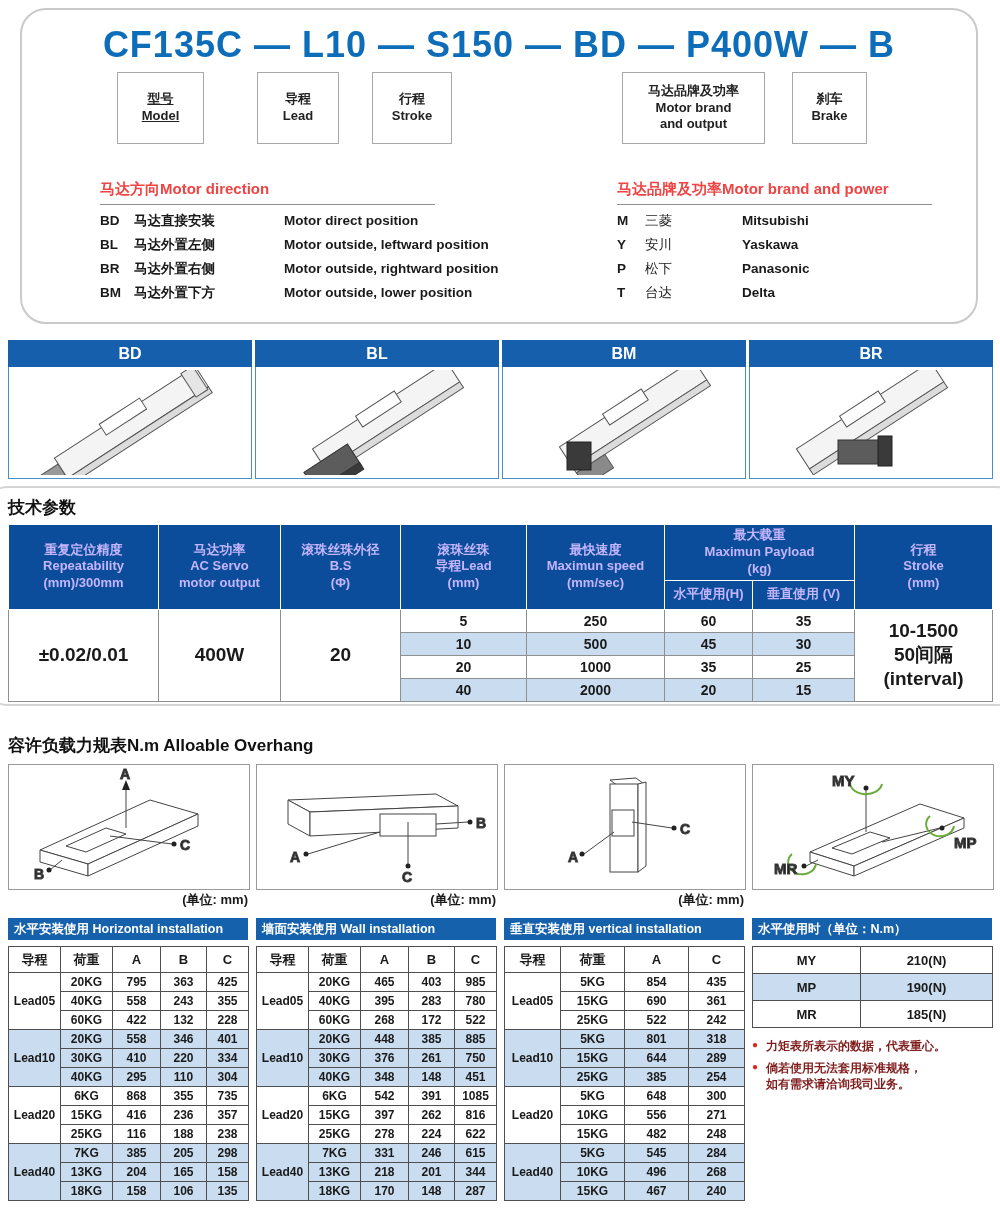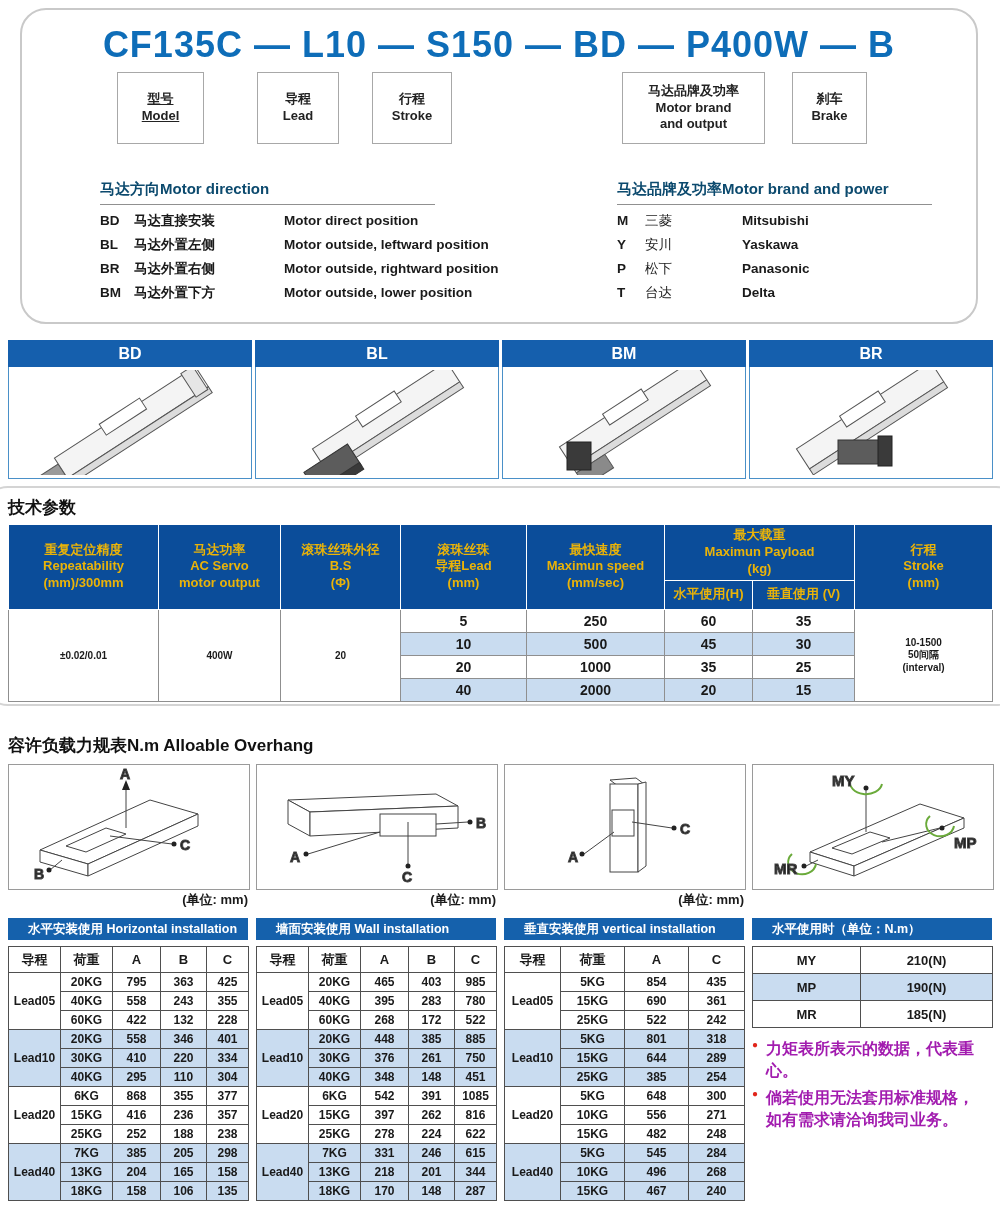--- a/index.html
+++ b/index.html
@@ -14,21 +14,21 @@
               font-size:36px;font-weight:bold;color:#0e6db8;letter-spacing:1px;}
   .seg{position:absolute;top:62px;height:70px;border:1px solid #a8a8a8;background:#fff;
        display:flex;align-items:center;justify-content:center;text-align:center;
        font-size:13px;font-weight:600;line-height:1.3;color:#222;}
   .seg1{left:95px;width:85px;text-decoration:underline;}  .seg2{left:235px;width:80px;}
   .seg3{left:350px;width:78px;} .seg4{left:477px;width:80px;}
   .seg5{left:600px;width:141px;}.seg6{left:770px;width:73px;text-align:center;}
   .list{position:absolute;top:170px;}
   .list-left{left:78px;width:420px;}
   .list-right{left:595px;width:330px;}
-  .list-title{font-size:15px;font-weight:bold;color:#0c4a6e;}
+  .list-title{font-size:15px;font-weight:bold;color:#ef4444;}
   .rule{height:1px;background:#909090;margin-top:5px;}
   .list-left .rule{width:335px;} .list-right .rule{width:315px;}
   .lrow{display:flex;margin-top:9px;font-size:13.5px;font-weight:600;line-height:1.1;}
   .lrow .code{font-weight:bold;}
   .list-left .code{width:34px;} .list-left .cn{width:150px;font-weight:bold;}
   .list-right .code{width:28px;}.list-right .cn{width:97px;font-weight:normal;}
 
   
   .panel{position:absolute;top:340px;width:244px;}
   .p1{left:8px;} .p2{left:255px;} .p3{left:502px;} .p4{left:749px;}
@@ -36,54 +36,54 @@
               display:flex;align-items:center;justify-content:center;}
   .panel-img{height:111px;border:1px solid #4a90c8;border-top:none;background:#fff;
              display:flex;align-items:center;justify-content:center;}
 
   
   .tech-decor{position:absolute;left:-18px;top:486px;width:1036px;height:216px;
               border:2px solid #d4d4d4;border-radius:26px;}
   .sec-title{position:absolute;left:8px;font-size:17px;font-weight:bold;color:#111;}
   .tech-title{top:496px;}
   table.tech{position:absolute;left:8px;top:524px;width:984px;border-collapse:collapse;table-layout:fixed;}
-  table.tech th{background:#0b4d9a;color:#eab308;border:1px solid #fff;font-weight:600;
+  table.tech th{background:#0b4d9a;color:#c4b5fd;border:1px solid #fff;font-weight:600;
                 font-size:13px;line-height:1.3;text-align:center;vertical-align:middle;padding:2px;}
   table.tech thead tr:first-child th{height:46px;}
   table.tech thead tr.sub th{height:24px;font-size:13px;}
   table.tech td{border:1px solid #8f8f8f;text-align:center;vertical-align:middle;
                 font-size:14px;font-weight:bold;height:22px;padding:0;background:#fff;}
   table.tech td.lb{background:#c9dcf0;}
-  table.tech td.merged{font-size:10px;margin-top:33px;}
+  table.tech td.merged{font-size:19px;margin-top:33px;}
 
   
   .oh-title{top:734px;}
   .diag{position:absolute;top:764px;width:240px;height:124px;border:1px solid #9a9a9a;
         background:#fff;display:flex;align-items:center;justify-content:center;}
   .d1{left:8px;} .d2{left:256px;} .d3{left:504px;} .d4{left:752px;}
   .unit{position:absolute;top:891px;width:240px;text-align:right;font-size:13px;font-weight:bold;}
   .u1{left:8px;} .u2{left:256px;} .u3{left:504px;}
   svg text{font-family:"Liberation Sans","DejaVu Sans",sans-serif;font-weight:bold;}
 
   
   .bar{position:absolute;top:918px;width:240px;height:22px;background:#1561ac;color:#fff;
-       font-size:12.5px;font-weight:bold;display:flex;align-items:center;padding-left:20px;
+       font-size:12.5px;font-weight:bold;display:flex;align-items:center;padding-left:6px;
        box-sizing:border-box;}
   .b1{left:8px;} .b2{left:256px;} .b3{left:504px;} .b4{left:752px;}
   table.bt{position:absolute;top:946px;width:240px;border-collapse:collapse;table-layout:fixed;
            font-size:12px;}
   .t1{left:8px;} .t2{left:256px;} .t3{left:504px;} .t4{left:752px;}
   table.bt th,table.bt td{border:1px solid #4f4f4f;text-align:center;vertical-align:middle;
            font-weight:bold;padding:0;background:#fff;}
   table.bt th{height:25px;font-size:13px;}
   table.bt td{height:18px;}
   table.bt td.lb,table.bt th.lb{background:#c9dcf0;}
   table.nm td{height:26px;font-size:13px;}
   .notes{position:absolute;left:752px;top:1038px;width:244px;}
-  .note{position:relative;padding-left:14px;color:#a21caf;font-size:16px;font-weight:bold;
+  .note{position:relative;padding-left:14px;color:#7f1d1d;font-size:12px;font-weight:bold;
         line-height:1.35;margin-bottom:6px;}
   .note::before{content:"●";position:absolute;left:0;top:0;font-size:10px;color:#e1251b;}
 </style>
 </head>
 <body>
 
 <div class="page">
 
   <div class="top-box">
     <div class="model-code">CF135C — L10 — S150 — BD — P400W — B</div>
@@ -418,31 +418,31 @@
           <td class="lb">40KG</td>
           <td class="lb">295</td>
           <td class="lb">110</td>
           <td class="lb">304</td>
         </tr>
       <tr>
           <td rowspan="3">Lead20</td>
           <td>6KG</td>
           <td>868</td>
           <td>355</td>
-          <td>377</td>
+          <td>735</td>
         </tr>
       <tr>
           <td>15KG</td>
           <td>416</td>
           <td>236</td>
           <td>357</td>
         </tr>
       <tr>
           <td>25KG</td>
-          <td>252</td>
+          <td>116</td>
           <td>188</td>
           <td>238</td>
         </tr>
       <tr>
           <td rowspan="3" class="lb">Lead40</td>
           <td class="lb">7KG</td>
           <td class="lb">385</td>
           <td class="lb">205</td>
           <td class="lb">298</td>
         </tr>

